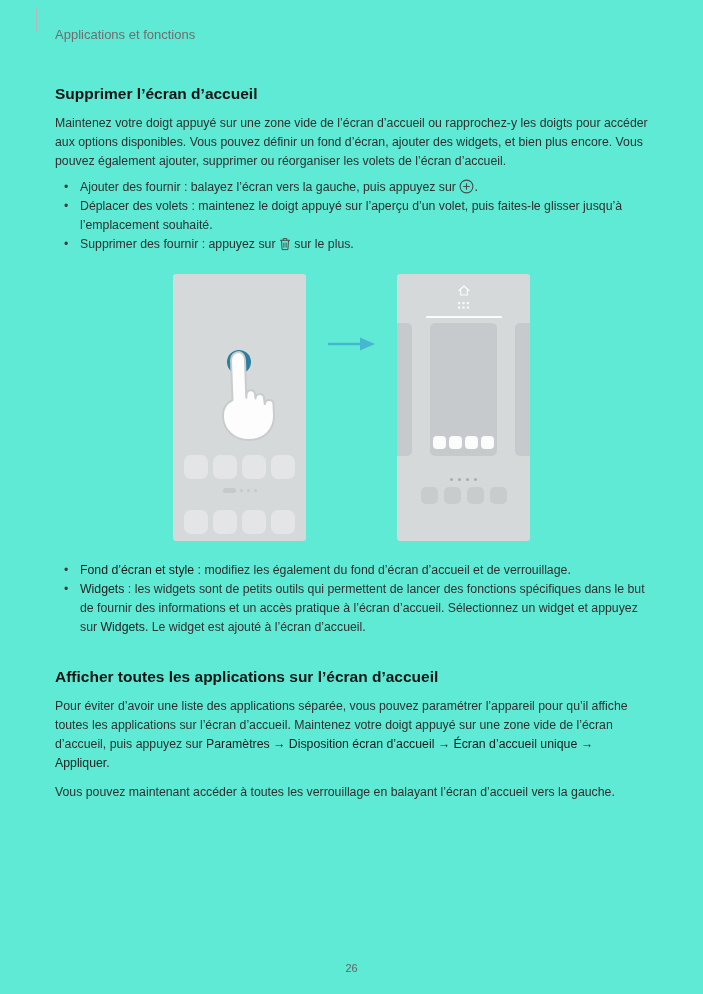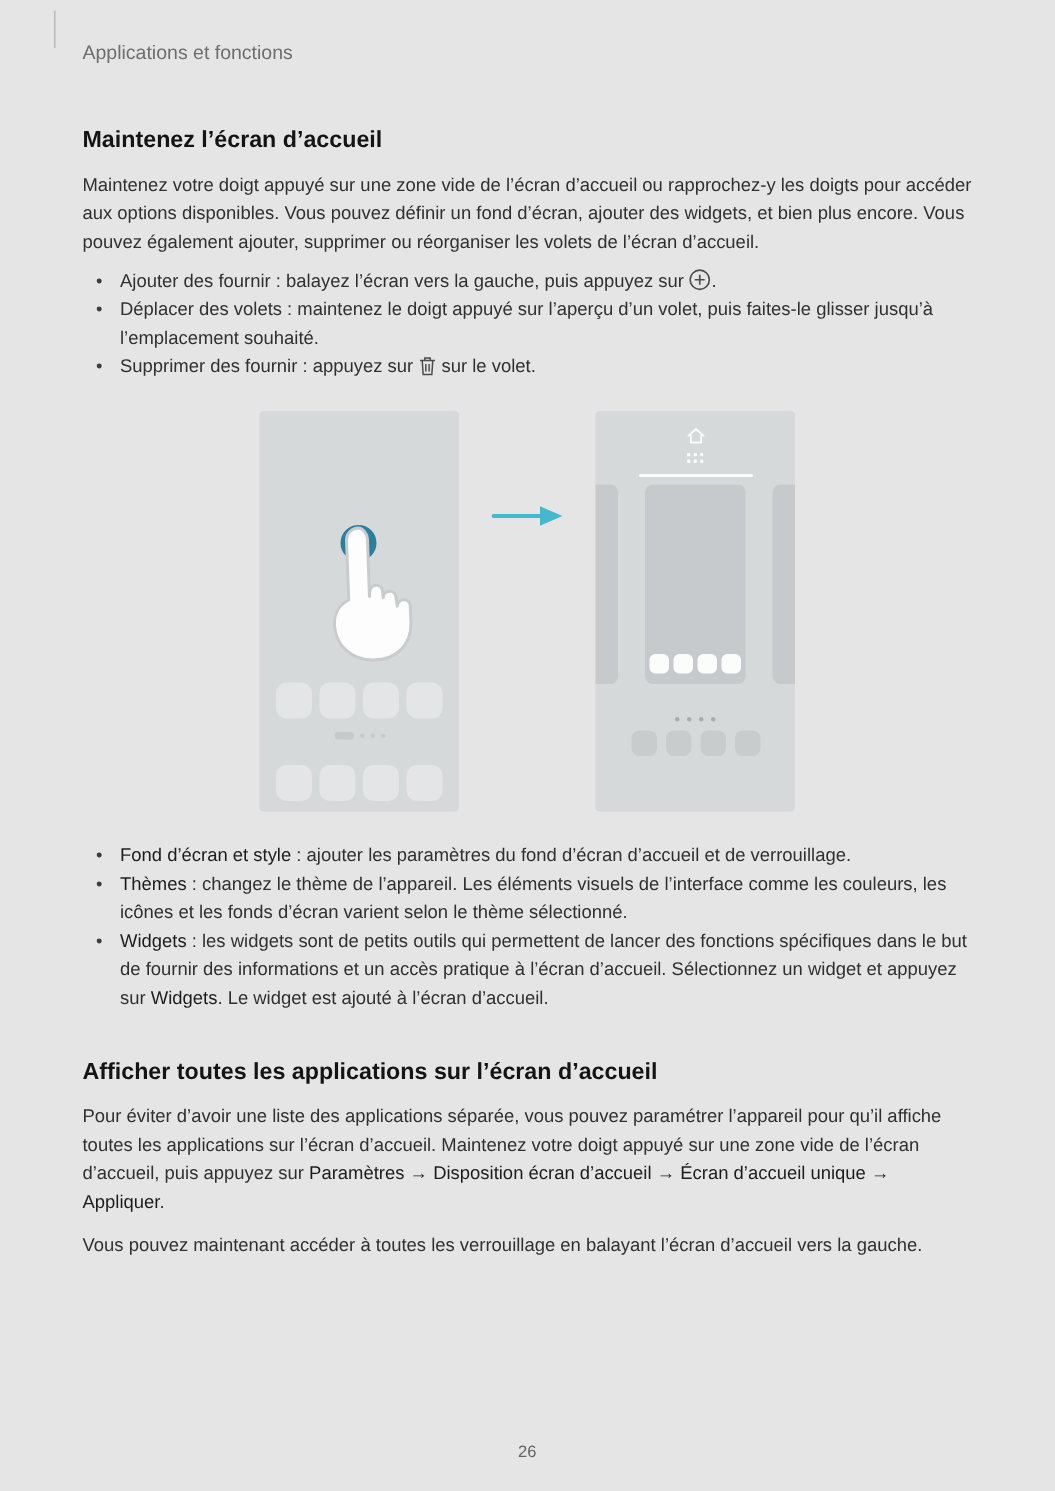--- a/index.html
+++ b/index.html
@@ -1,17 +1,17 @@
 <!DOCTYPE html>
 <html><head>
 <meta charset="utf-8">
 <style>
   html,body { margin:0; padding:0; background:#ffffff; }
   .page {
-    position:relative; width:703px; height:994px; background:#e5e5e5;
+    position:relative; width:703px; height:994px; background:#5eead4;
     font-family:"Liberation Sans","DejaVu Sans",sans-serif; color:#303030;
     overflow:hidden;
   }
   .hline { position:absolute; left:36px; top:7px; width:1px; height:25px; background:#b7babc; }
   .content { position:absolute; left:55px; top:0; width:593px; }
   .running-header { margin:27px 0 0; font-size:13px; line-height:16px; color:#6e6e6e; }
   h2 { font-size:15.5px; line-height:19px; color:#141414; margin:41px 0 0; font-weight:bold; }
   h2.second { margin-top:30px; }
   p.body, li { font-size:12.3px; line-height:19px; color:#303030; }
   p.body { margin:11px 0 0; }
@@ -54,38 +54,38 @@
 </head>
 <body>
 
 <div class="page">
   <div class="hline"></div>
 
   <div class="content">
 
     <p class="running-header">Applications et fonctions</p>
 
-    <h2>Maintenez l’écran d’accueil</h2>
+    <h2>Supprimer l’écran d’accueil</h2>
 
     <p class="body">Maintenez votre doigt appuyé sur une zone vide de l’écran d’accueil ou rapprochez-y les doigts pour accéder aux options disponibles. Vous pouvez définir un fond d’écran, ajouter des widgets, et bien plus encore. Vous pouvez également ajouter, supprimer ou réorganiser les volets de l’écran d’accueil.</p>
 
     <ul>
       <li>
         <span>Ajouter des fournir : balayez l’écran vers la gauche, puis appuyez sur </span><span class="inline-icon"><svg width="15" height="15" viewBox="0 0 15 15">
               <circle cx="7.5" cy="7.5" r="6.4" fill="none" stroke="#4c4c4c" stroke-width="1.1"></circle>
               <path d="M7.5 4.2 V10.8 M4.2 7.5 H10.8" stroke="#4c4c4c" stroke-width="1.1" fill="none"></path>
             </svg></span><span>.</span>
       </li>
       <li>
         <span>Déplacer des volets : maintenez le doigt appuyé sur l’aperçu d’un volet, puis faites-le glisser jusqu’à l’emplacement souhaité.</span>
       </li>
       <li>
         <span>Supprimer des fournir : appuyez sur </span><span class="inline-icon"><svg width="12" height="14" viewBox="0 0 12 14">
               <path d="M1 3.3 H11 M4.2 3.1 V1.6 H7.8 V3.1 M2.5 3.6 L3.1 12.6 H8.9 L9.5 3.6 M4.9 5.6 V10.6 M7.1 5.6 V10.6" stroke="#4c4c4c" stroke-width="1" fill="none"></path>
-            </svg></span><span> sur le volet.</span>
+            </svg></span><span> sur le plus.</span>
       </li>
     </ul>
 
     <div class="figure">
 
       <div class="phone">
         <div class="tile-row row-apps">
           <div class="tile"></div>
           <div class="tile"></div>
           <div class="tile"></div>
@@ -159,24 +159,21 @@
           <div class="dtile"></div>
           <div class="dtile"></div>
           <div class="dtile"></div>
           <div class="dtile"></div>
         </div>
       </div>
     </div>
 
     <ul class="options">
       <li>
-        <span class="b">Fond d’écran et style</span><span> : ajouter les paramètres du fond d’écran d’accueil et de verrouillage.</span><span class="b"></span><span></span>
-      </li>
-      <li>
-        <span class="b">Thèmes</span><span> : changez le thème de l’appareil. Les éléments visuels de l’interface comme les couleurs, les icônes et les fonds d’écran varient selon le thème sélectionné.</span><span class="b"></span><span></span>
+        <span class="b">Fond d’écran et style</span><span> : modifiez les également du fond d’écran d’accueil et de verrouillage.</span><span class="b"></span><span></span>
       </li>
       <li>
         <span class="b">Widgets</span><span> : les widgets sont de petits outils qui permettent de lancer des fonctions spécifiques dans le but de fournir des informations et un accès pratique à l’écran d’accueil. Sélectionnez un widget et appuyez sur </span><span class="b">Widgets</span><span>. Le widget est ajouté à l’écran d’accueil.</span>
       </li>
     </ul>
 
     <h2 class="second">Afficher toutes les applications sur l’écran d’accueil</h2>
 
     <p class="body">
       <span>Pour éviter d’avoir une liste des applications séparée, vous pouvez paramétrer l’appareil pour qu’il affiche toutes les applications sur l’écran d’accueil. Maintenez votre doigt appuyé sur une zone vide de l’écran d’accueil, puis appuyez sur </span><span class="b">Paramètres</span><span class="b"> → </span><span class="b">Disposition écran d’accueil</span><span class="b"> → </span><span class="b">Écran d’accueil unique</span><span class="b"> → </span><span class="b">Appliquer</span><span>.</span>

